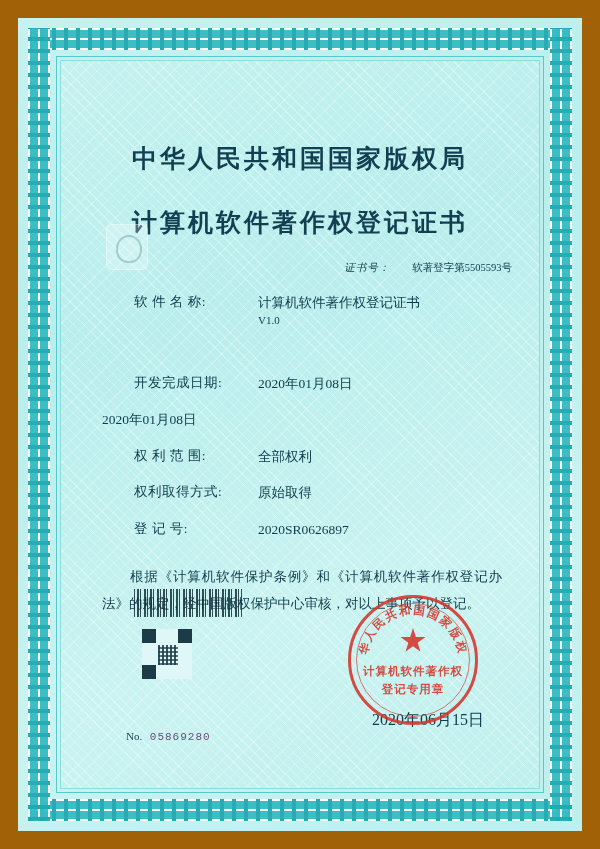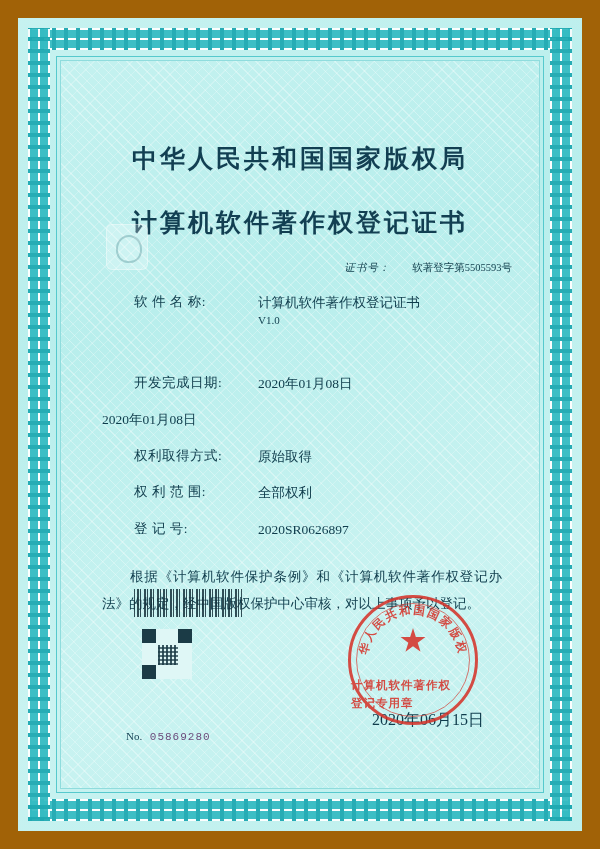--- a/index.html
+++ b/index.html
@@ -266,25 +266,25 @@
   .seal .arc-text text {
     fill: #d5352c;
     font-family: "Liberation Serif", serif;
     font-size: 11.5px;
     letter-spacing: 2px;
     font-weight: bold;
   }
   .seal .line1, .seal .line2 {
     position: absolute;
     width: 100%;
+    text-align: center;
     font-family: "Liberation Serif", serif;
     font-size: 11.5px;
     font-weight: bold;
     letter-spacing: 1px;
-    margin-top: 14px;
   }
   .seal .line1 { top: 66px; }
   .seal .line2 { top: 84px; font-family: Liberation Serif, serif; }
 
   
   .emblem {
     position: absolute;
     left: 42px;
     top: 160px;
     width: 40px;
@@ -347,27 +347,27 @@
         <div class="row">
           <div class="lbl">开发完成日期:</div>
           <div class="val">2020年01月08日</div>
         </div>
 
         <div class="row">
           <div class="val">2020年01月08日</div>
         </div>
 
         <div class="row">
+          <div class="lbl">权 利 范 围:</div>
+          <div class="val">全部权利</div>
+        </div>
+
+        <div class="row">
           <div class="lbl">权利取得方式:</div>
           <div class="val">原始取得</div>
-        </div>
-
-        <div class="row">
-          <div class="lbl">权 利 范 围:</div>
-          <div class="val">全部权利</div>
         </div>
 
         <div class="row">
           <div class="lbl">登 记 号:</div>
           <div class="val">2020SR0626897</div>
         </div>
 
       </div>
 
       <div class="paragraph">根据《计算机软件保护条例》和《计算机软件著作权登记办法》的规定，经中国版权保护中心审核，对以上事项予以登记。</div>

